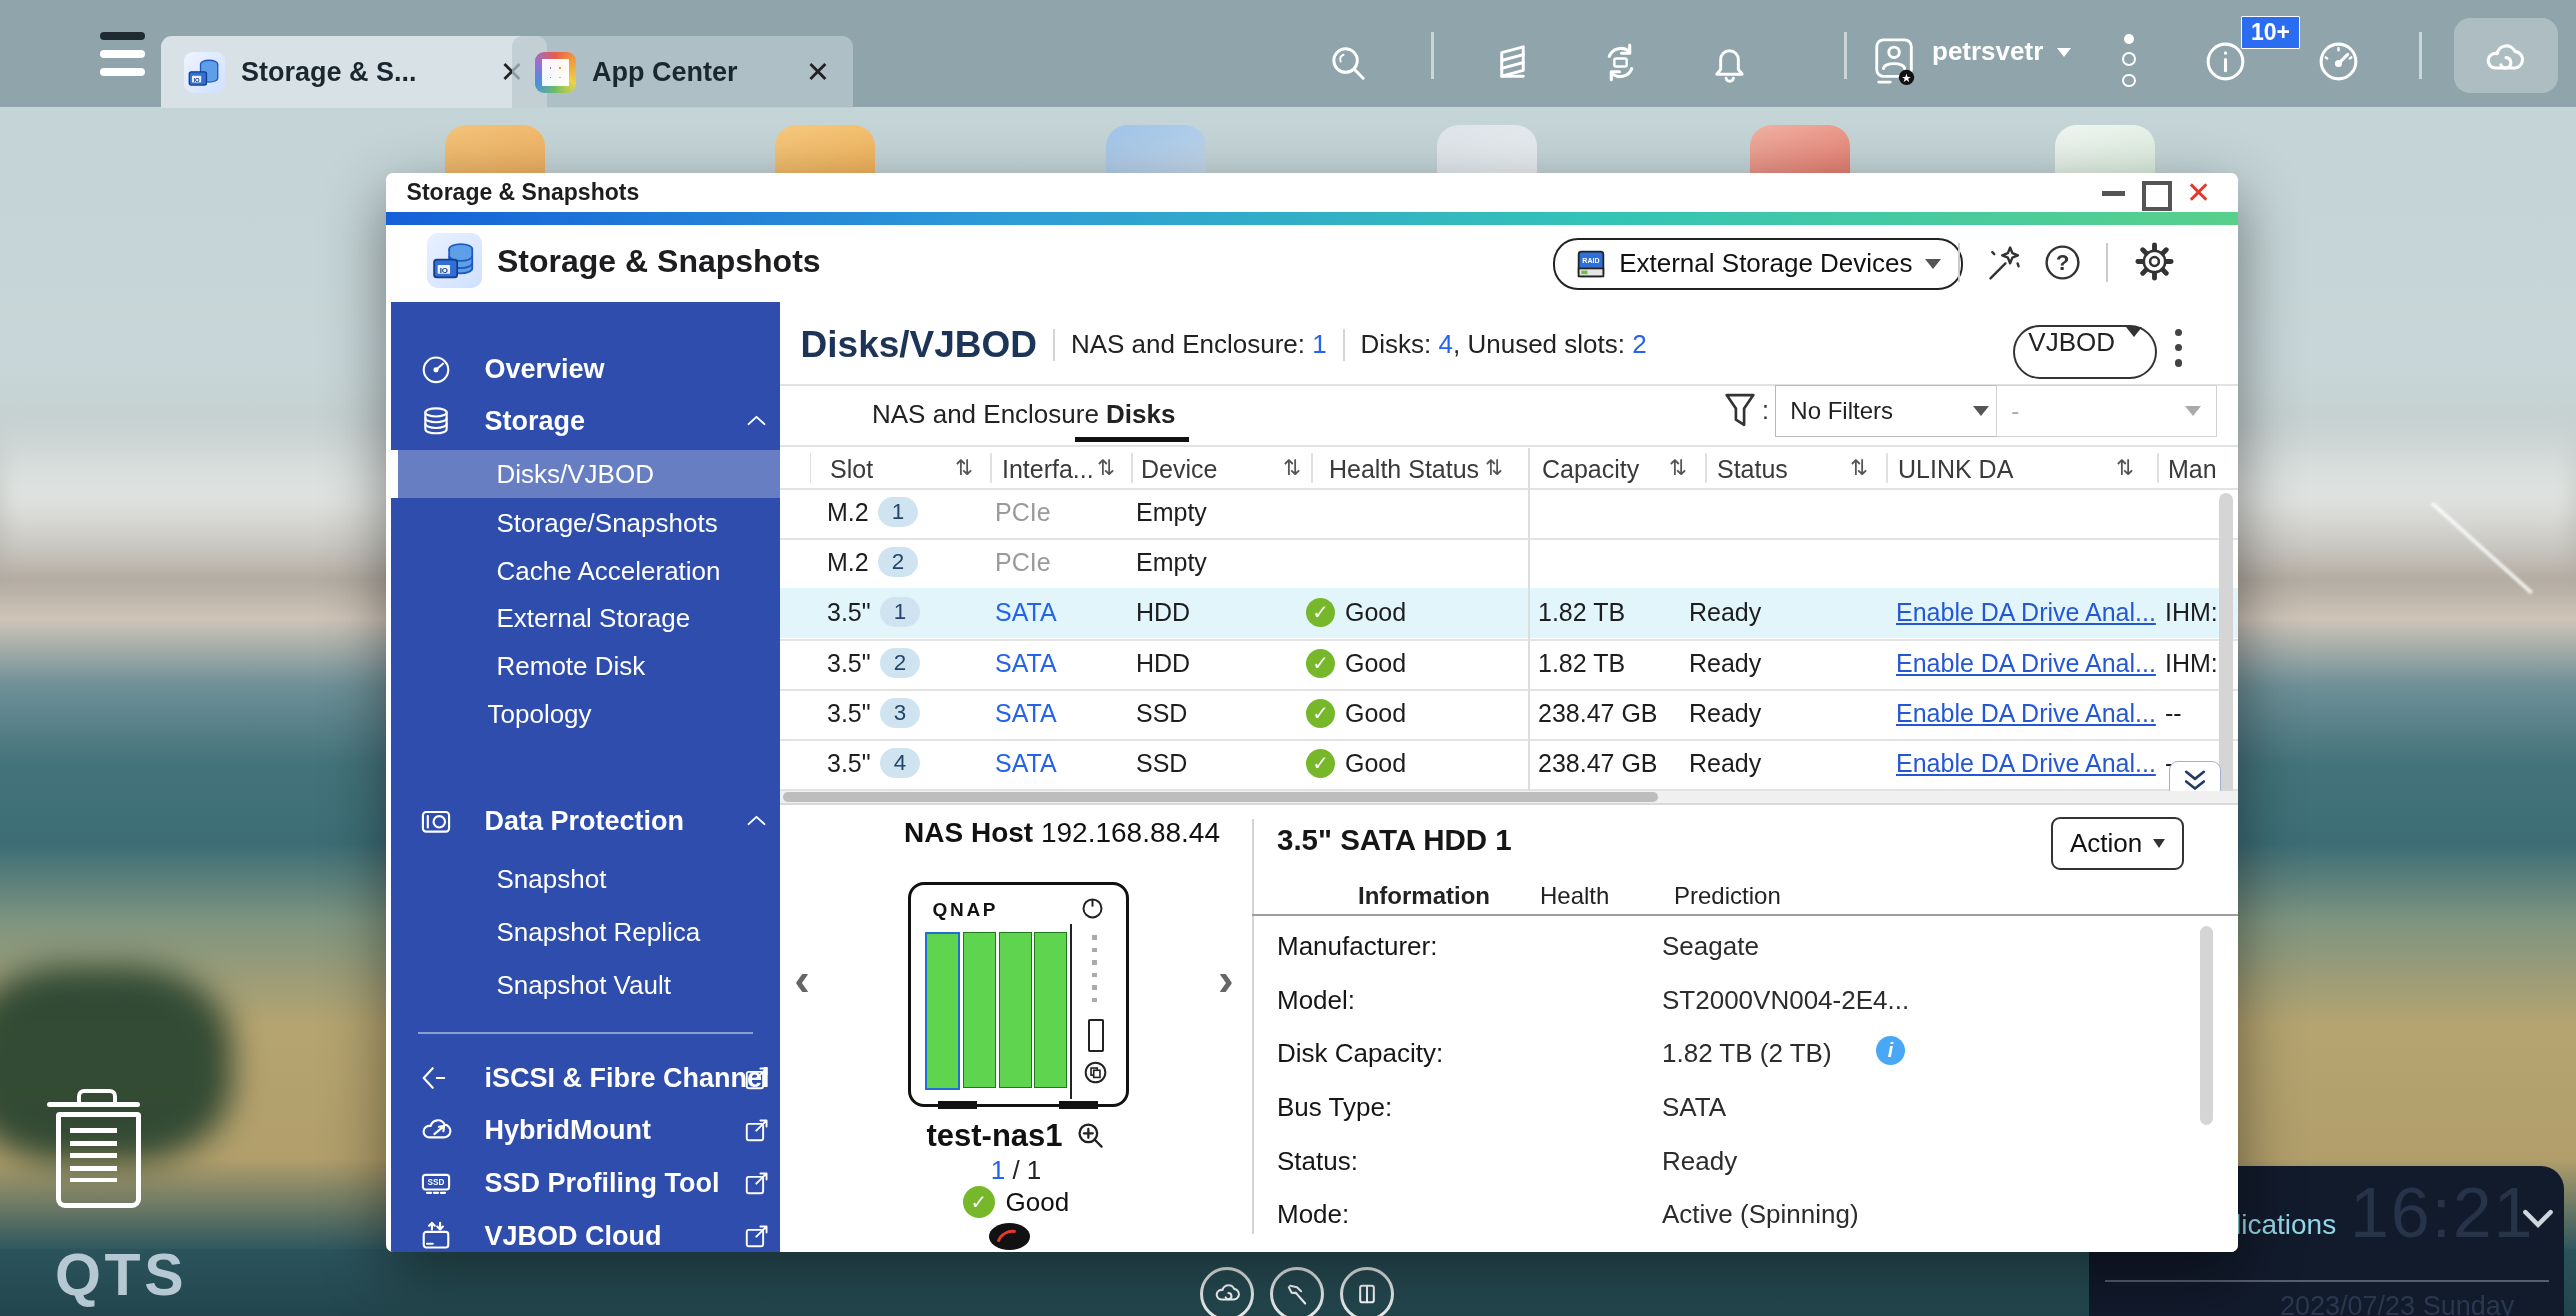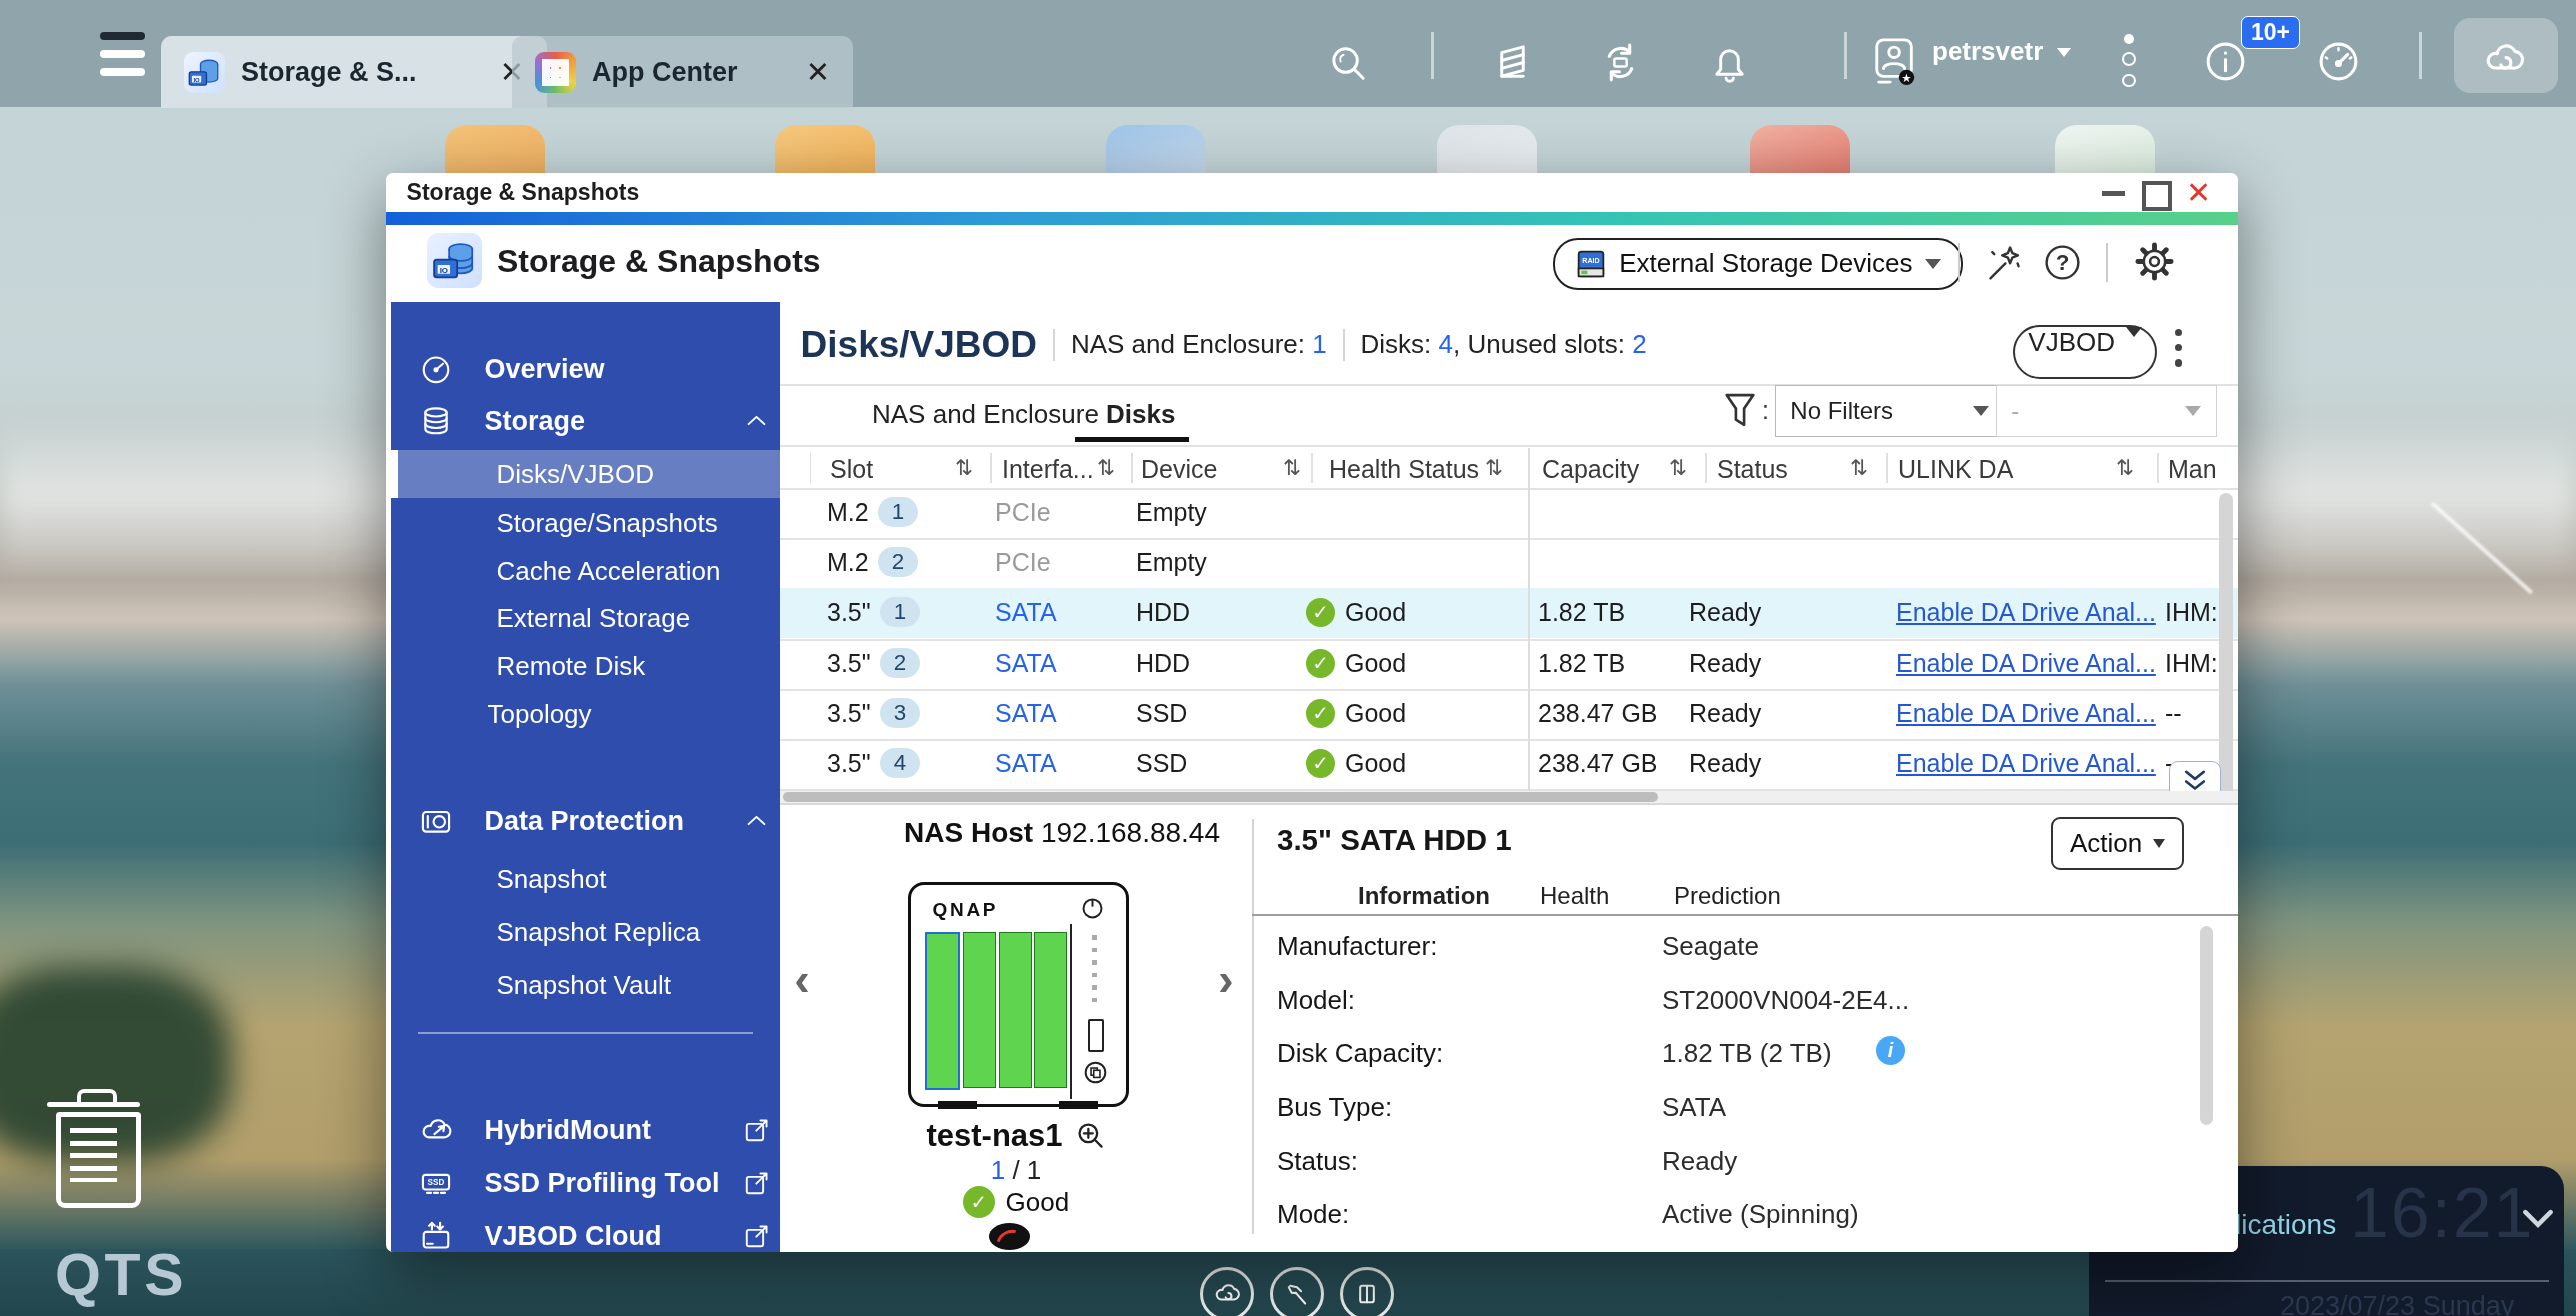--- a/index.html
+++ b/index.html
@@ -39,21 +39,21 @@
           display:flex;align-items:center;justify-content:center}
 
   
   .taskbar{left:0;top:0;width:2576px;height:107px;background:rgba(139,159,167,.92);z-index:50}
   .hbar{width:45px;height:8px;border-radius:4.5px;background:#fff}
   .tab{top:36px;height:72px;border-radius:10.7px 10.7px 0 0;display:flex;align-items:center;z-index:51}
   .tab-label{font-size:27px;font-weight:600;color:#1a2730;white-space:nowrap}
   .tab-x{font-size:29px;font-weight:bold;color:#222}
   .tb-sep{top:32px;width:2.7px;height:47px;background:rgba(255,255,255,.55)}
   .user-name{font-size:26px;font-weight:bold;color:#fff}
-  .badge{background:#2a6df0;color:#fff;font-size:23px;font-weight:bold;border-radius:7px;
+  .badge{background:#2a6df0;color:#fff;font-size:23px;font-weight:bold;border-radius:1px;
          padding:1.8px 9px;border:1.8px solid #fff}
 
   
   .window{left:386px;top:173px;width:1852px;height:1079px;background:#fff;border-radius:7.2px;
           box-shadow:0 21.5px 63px rgba(0,0,0,.45);z-index:20;overflow:hidden}
   .titlebar{left:0;top:0;width:1852px;height:39px;background:rgba(255,255,255,.78);backdrop-filter:blur(5.4px)}
   .win-title{font-size:23px;font-weight:bold;color:#1d1d1f}
   .grad{left:0;top:39px;width:1852px;height:12.5px;
         background:linear-gradient(90deg,#1560d8,#2e9bd6,#35c4b5,#58d08a)}
   .apphdr{left:0;top:52px;width:1852px;height:77px;background:#fff}
@@ -299,20 +299,35 @@
       <div class="r sb-item" style="top: 553px;">
         <span class="sb-sub" style="position: absolute; left: 106px;">Snapshot</span>
       </div>
       <div class="r sb-item" style="top: 606px;">
         <span class="sb-sub" style="position: absolute; left: 106px;">Snapshot Replica</span>
       </div>
       <div class="r sb-item" style="top: 659px;">
         <span class="sb-sub" style="position: absolute; left: 106px;">Snapshot Vault</span>
       </div>
       <div class="r sb-div" style="top: 730px;"></div>
+      <div class="r sb-item" style="top: 752px;">
+        <div class="ico" style="position: absolute; left: 27px; top: 6.3px;">
+          <svg width="36" height="36" viewBox="0 0 44 44" style="stroke:#fff;fill:none;stroke-width:2.6;stroke-linecap:round;stroke-linejoin:round">
+            <path d="M18 10 L7 22 L18 34"></path>
+            <path d="M23 22 h9"></path>
+          </svg>
+        </div>
+        <span class="sb-top" style="position: absolute; left: 94px;">iSCSI &amp; Fibre Channel</span>
+        <div class="ico" style="position: absolute; left: 351px; top: 9px;">
+          <svg width="30" height="30" viewBox="0 0 44 44" style="stroke:#fff;fill:none;stroke-width:2.8;stroke-linecap:round;stroke-linejoin:round">
+            <rect x="7" y="13" width="24" height="24" rx="3"></rect>
+            <path d="M21 23 L36 8 M27 8 h9 v9"></path>
+          </svg>
+        </div>
+      </div>
       <div class="r sb-item" style="top: 804px;">
         <div class="ico" style="position: absolute; left: 27px; top: 6.3px;">
           <svg width="36" height="36" viewBox="0 0 44 44" style="stroke:#fff;fill:none;stroke-width:2.6;stroke-linecap:round;stroke-linejoin:round">
             <path d="M14 31 a7 7 0 1 1 1.5-13.8 A9 9 0 0 1 32.5 15.5 6.5 6.5 0 0 1 31 31 Z"></path>
             <path d="M20 27 L32 17 M32 17 l-6.5 1 M32 17 l-1 6.5"></path>
           </svg>
         </div>
         <span class="sb-top" style="position: absolute; left: 94px;">HybridMount</span>
         <div class="ico" style="position: absolute; left: 351px; top: 9px;">
           <svg width="30" height="30" viewBox="0 0 44 44" style="stroke:#fff;fill:none;stroke-width:2.8;stroke-linecap:round;stroke-linejoin:round">

